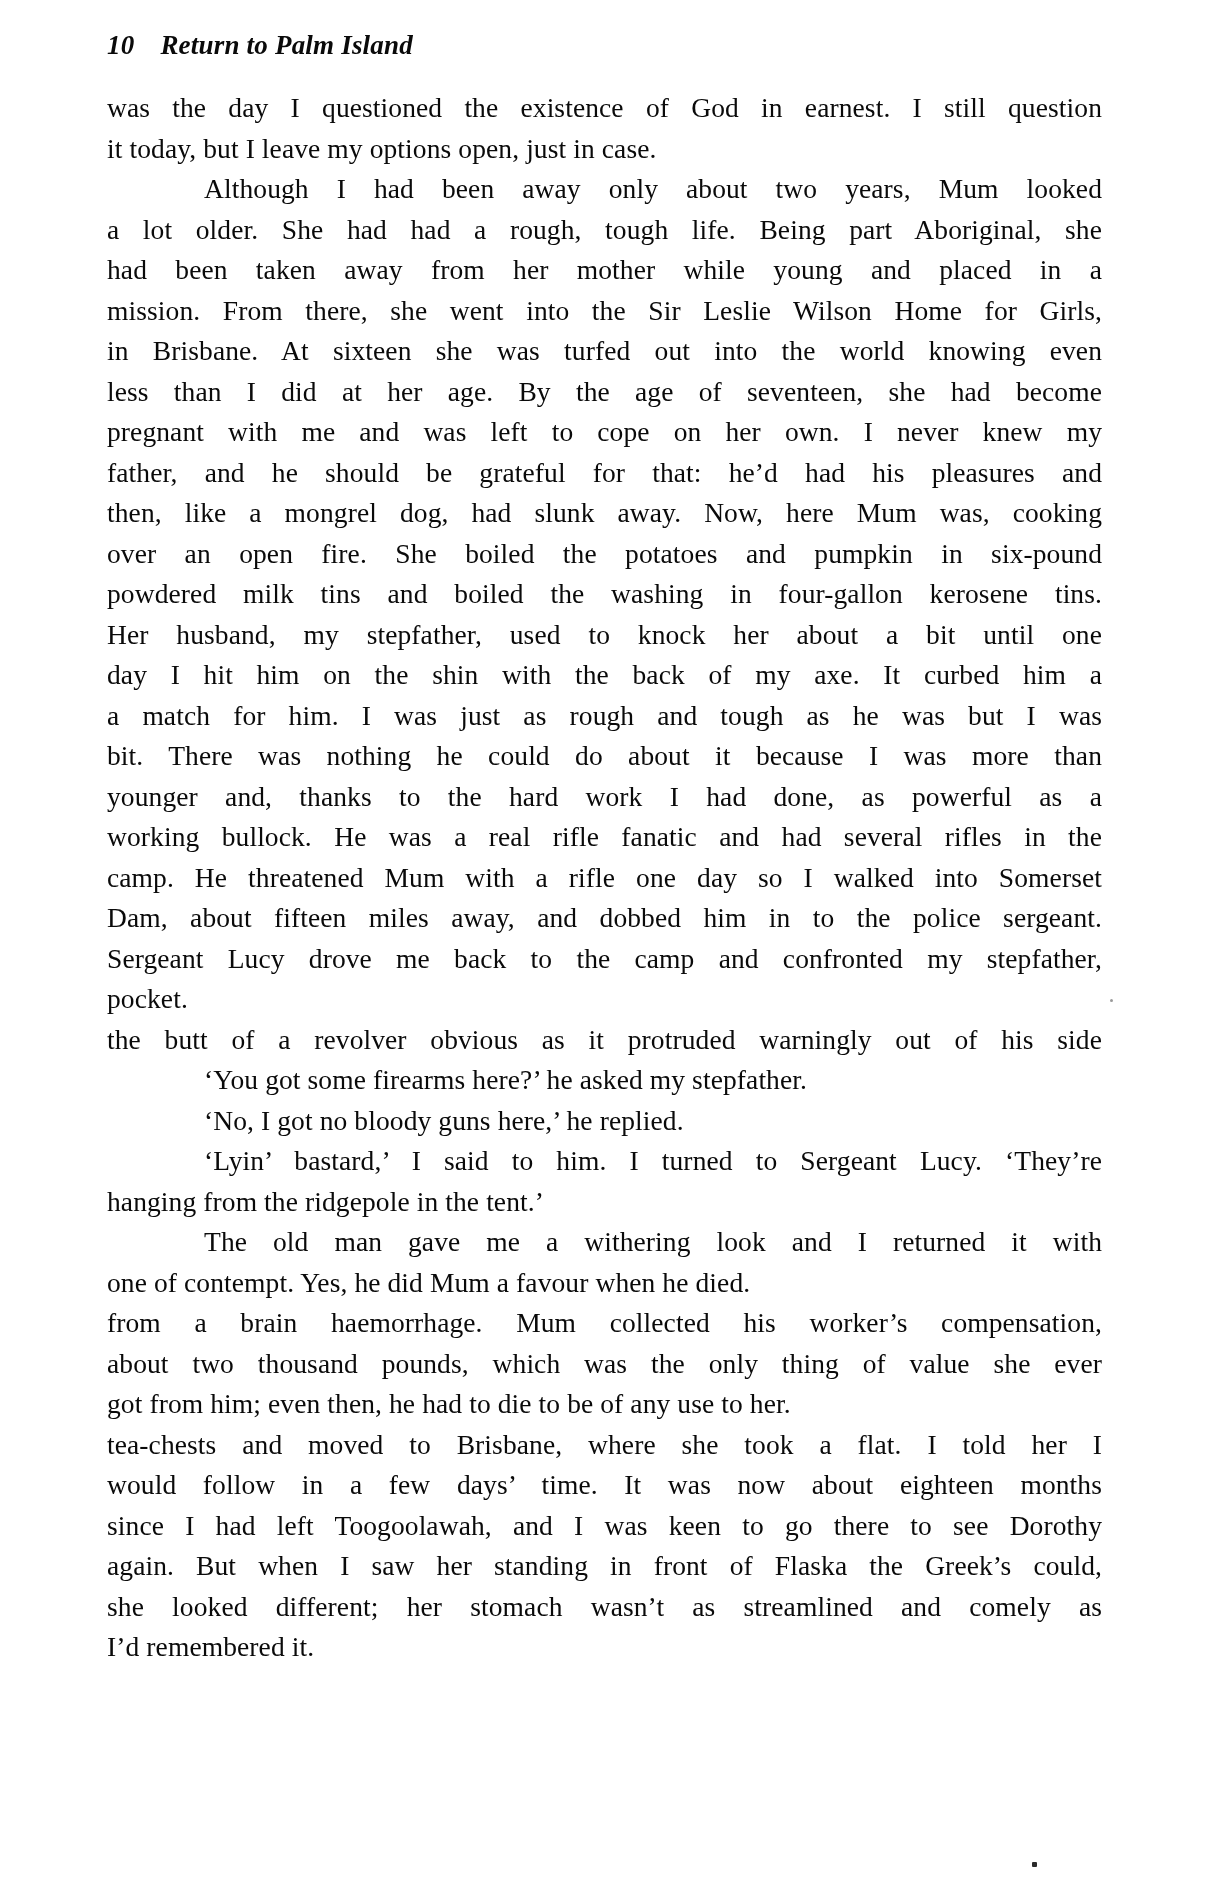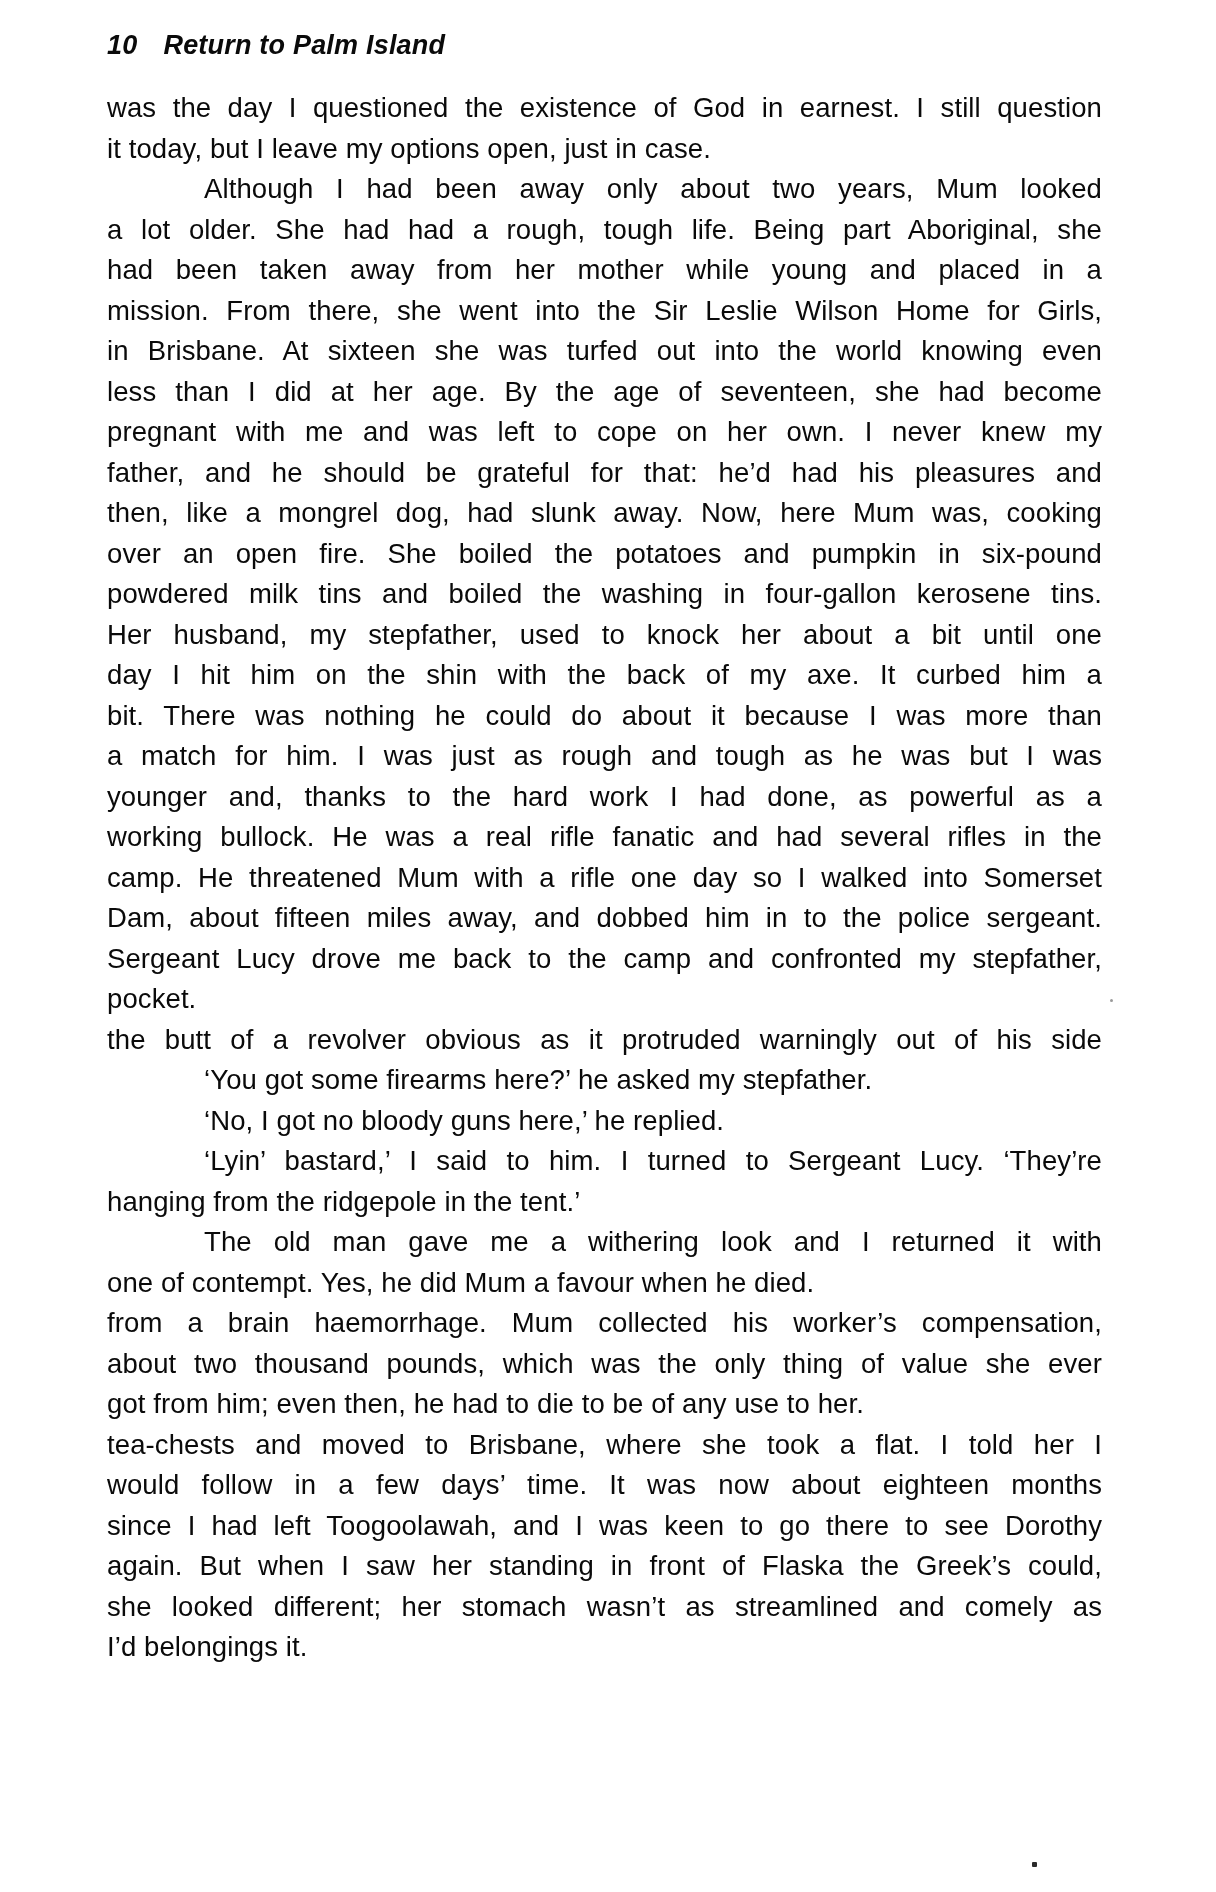--- a/index.html
+++ b/index.html
@@ -6,21 +6,21 @@
     margin: 0;
     padding: 0;
     background: #ffffff;
   }
   .page {
     position: relative;
     width: 1216px;
     height: 1892px;
     background: #ffffff;
     color: #0a0a0a;
-    font-family: Liberation Sans, sans-serif;
+    font-family: Liberation Serif, serif;
     overflow: hidden;
   }
   .running-header {
     position: absolute;
     top: 30px;
     left: 107px;
     font-style: italic;
     font-weight: bold;
     font-size: 27px;
     letter-spacing: 0.2px;
@@ -89,22 +89,22 @@
         <div class="line">mission. From there, she went into the Sir Leslie Wilson Home for Girls,</div>
         <div class="line">in Brisbane. At sixteen she was turfed out into the world knowing even</div>
         <div class="line">less than I did at her age. By the age of seventeen, she had become</div>
         <div class="line">pregnant with me and was left to cope on her own. I never knew my</div>
         <div class="line">father, and he should be grateful for that: he’d had his pleasures and</div>
         <div class="line">then, like a mongrel dog, had slunk away. Now, here Mum was, cooking</div>
         <div class="line">over an open fire. She boiled the potatoes and pumpkin in six-pound</div>
         <div class="line">powdered milk tins and boiled the washing in four-gallon kerosene tins.</div>
         <div class="line">Her husband, my stepfather, used to knock her about a bit until one</div>
         <div class="line">day I hit him on the shin with the back of my axe. It curbed him a</div>
+        <div class="line">a match for him. I was just as rough and tough as he was but I was</div>
         <div class="line">bit. There was nothing he could do about it because I was more than</div>
-        <div class="line">a match for him. I was just as rough and tough as he was but I was</div>
         <div class="line">younger and, thanks to the hard work I had done, as powerful as a</div>
         <div class="line">working bullock. He was a real rifle fanatic and had several rifles in the</div>
         <div class="line">camp. He threatened Mum with a rifle one day so I walked into Somerset</div>
         <div class="line">Dam, about fifteen miles away, and dobbed him in to the police sergeant.</div>
         <div class="line">Sergeant Lucy drove me back to the camp and confronted my stepfather,</div>
         <div class="line last">pocket.</div>
         <div class="line">the butt of a revolver obvious as it protruded warningly out of his side</div>
       </div>
       <div class="para">
         <div class="line last indent">‘You got some firearms here?’ he asked my stepfather.</div>
@@ -124,20 +124,20 @@
         <div class="line">from a brain haemorrhage. Mum collected his worker’s compensation,</div>
         <div class="line">about two thousand pounds, which was the only thing of value she ever</div>
         <div class="line last">got from him; even then, he had to die to be of any use to her.</div>
       </div>
       <div class="para">
         <div class="line">tea-chests and moved to Brisbane, where she took a flat. I told her I</div>
         <div class="line">would follow in a few days’ time. It was now about eighteen months</div>
         <div class="line">since I had left Toogoolawah, and I was keen to go there to see Dorothy</div>
         <div class="line">again. But when I saw her standing in front of Flaska the Greek’s could,</div>
         <div class="line">she looked different; her stomach wasn’t as streamlined and comely as</div>
-        <div class="line last">I’d belongings it.</div>
+        <div class="line last">I’d remembered it.</div>
       </div>
     </div>
 
   <div class="speck s1"></div>
   <div class="speck s2"></div>
 
 </div>
 
 </body></html>

